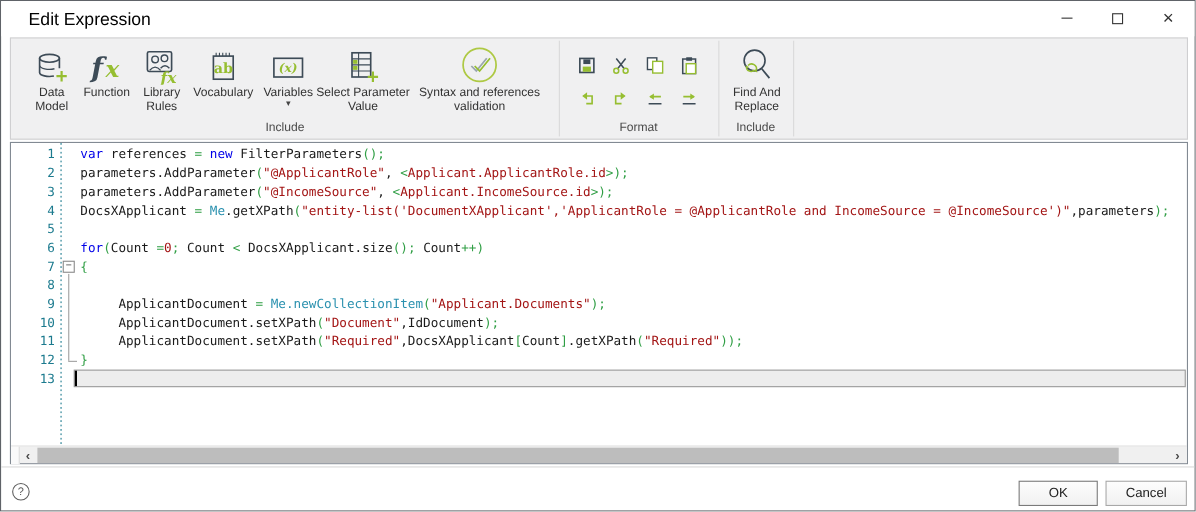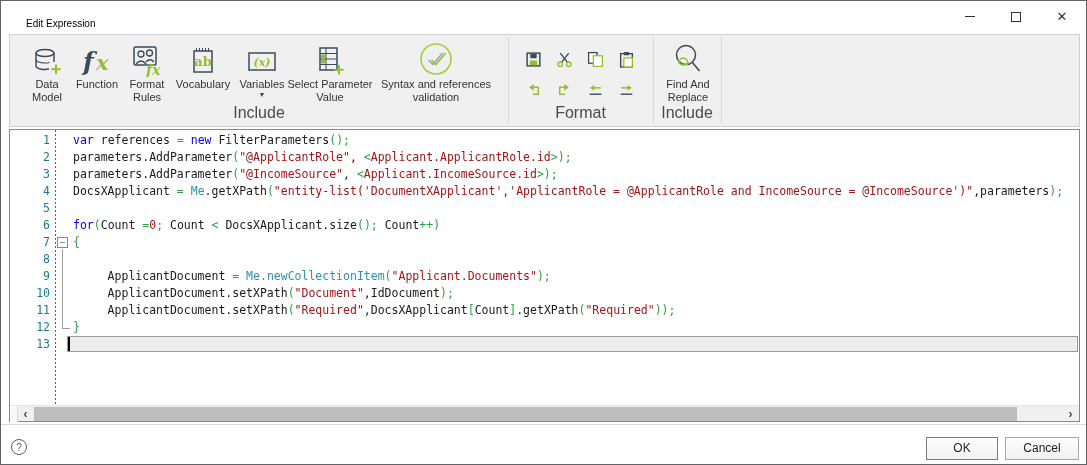--- a/index.html
+++ b/index.html
@@ -4,30 +4,30 @@
 <style>
   html,body{margin:0;padding:0;background:#cfcfcf;}
   *{box-sizing:border-box;}
   .window{
     position:relative;width:1087px;height:465px;background:#ffffff;
     border:1px solid #5f6368;overflow:hidden;
     font-family:"Liberation Sans", sans-serif;color:#1a1a1a;
   }
   
   .titlebar{position:absolute;left:0;top:0;right:0;height:32px;background:#ffffff;}
-  .title{position:absolute;left:25px;top:17px;font-size:10px;color:#000;}
+  .title{position:absolute;left:25px;top:9px;font-size:16px;color:#000;}
   .wctl{position:absolute;top:0;width:46px;height:31px;display:flex;align-items:center;justify-content:center;cursor:default;}
   .wctl.min{right:93px}.wctl.max{right:47px}.wctl.close{right:1px}
   .glyph-min{display:block;width:10px;height:1px;background:#333;}
   .glyph-max{display:block;width:10px;height:10px;border:1px solid #333;}
   .glyph-close{font-size:13px;color:#333;line-height:1;}
   
   .ribbon{position:absolute;left:8px;top:33px;width:1071px;height:93px;background:#f0f0f1;border:1px solid #cfcfd1;}
   .rsep{position:absolute;top:2px;bottom:2px;width:1px;background:#d9d9da;}
-  .grouplabel{position:absolute;bottom:4px;font-size:16px;color:#4a4a4a;text-align:center;}
+  .grouplabel{position:absolute;bottom:4px;font-size:11px;color:#4a4a4a;text-align:center;}
   .rbtn{position:absolute;top:6px;display:flex;flex-direction:column;align-items:center;cursor:default;}
   .rbtn .ricon{height:36px;display:flex;align-items:flex-end;justify-content:center;}
   .rbtn .rlabel{margin-top:1px;font-size:11px;line-height:13px;color:#333;text-align:center;white-space:pre-line;}
   .dd-arrow{font-size:7px;color:#444;margin-top:1px;line-height:6px;}
   .tool{position:absolute;width:22px;height:22px;display:flex;align-items:center;justify-content:center;cursor:default;}
   
   .editor{position:absolute;left:8px;top:128px;width:1071px;height:293px;background:#fff;border:1px solid #828a93;}
   .gutterline{position:absolute;left:45px;top:0;bottom:17px;width:1px;
     background-image:linear-gradient(#1b7a8e 50%, rgba(255,255,255,0) 50%);background-size:1px 4px;}
   .code-rows{position:absolute;left:0;top:2px;right:0;}
@@ -109,21 +109,21 @@
       <span class="ricon">
         <svg width="32" height="34" viewBox="0 0 32 34">
           <rect x="3" y="4" width="22" height="18" rx="1.5" fill="none" stroke="#3d4b57" stroke-width="1.5"></rect>
           <circle cx="10" cy="11" r="3" fill="none" stroke="#3d4b57" stroke-width="1.3"></circle>
           <circle cx="18.5" cy="10" r="3" fill="none" stroke="#3d4b57" stroke-width="1.3"></circle>
           <path d="M5 21 q5 -6 10 0" fill="none" stroke="#3d4b57" stroke-width="1.3"></path>
           <path d="M15 19 q4 -4.5 8 0" fill="none" stroke="#3d4b57" stroke-width="1.3"></path>
           <text x="15" y="32" font-size="14" font-style="italic" font-weight="bold" fill="#96be31">fx</text>
         </svg>
       </span>
-      <span class="rlabel">Format Rules</span>
+      <span class="rlabel">Library Rules</span>
     </div>
 
     <div class="rbtn" style="left:160px;width:66px">
       <span class="ricon">
         <svg width="32" height="32" viewBox="0 0 32 32">
           <rect x="7" y="6" width="18" height="21" fill="none" stroke="#3d4b57" stroke-width="1.5"></rect>
           <path d="M9.5 6 v-3 M12.5 6 v-3 M15.5 6 v-3 M18.5 6 v-3 M21.5 6 v-3" stroke="#3d4b57" stroke-width="1"></path>
           <text x="16" y="21" text-anchor="middle" font-size="13" font-weight="bold" fill="#96be31" font-family="Liberation Sans, sans-serif">ab</text>
         </svg>
       </span>

